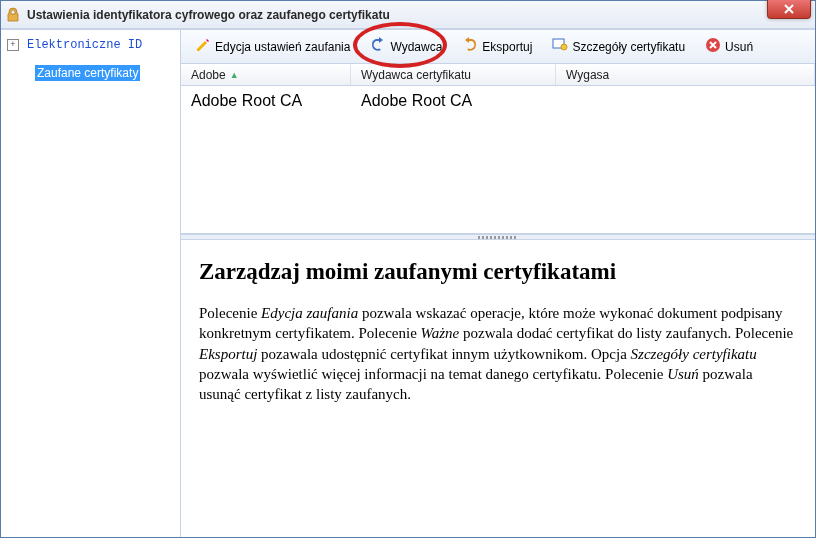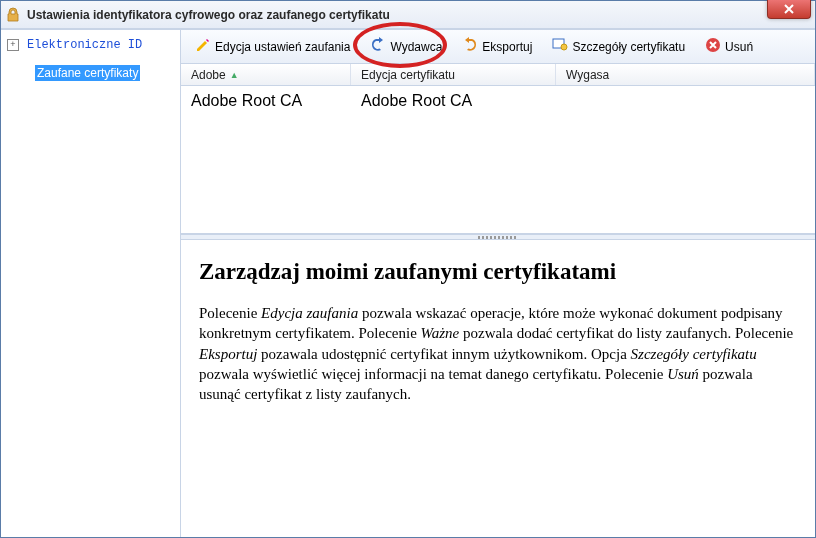--- a/index.html
+++ b/index.html
@@ -118,21 +118,21 @@
         <div class="highlight-oval"></div>
       </div>
 
       <div class="table-area">
         <div class="thead">
           <div class="th c1">
             <span>Adobe</span>
             <span class="sort-arrow">▲</span>
           </div>
           <div class="th c2">
-            <span>Edycja certyfikatu</span>
+            <span>Wydawca certyfikatu</span>
           </div>
           <div class="th c3">
             <span>Wygasa</span>
           </div>
         </div>
         <div class="trow">
           <div class="td c1">Adobe Root CA</div>
           <div class="td c2">Adobe Root CA</div>
         </div>
       </div>

